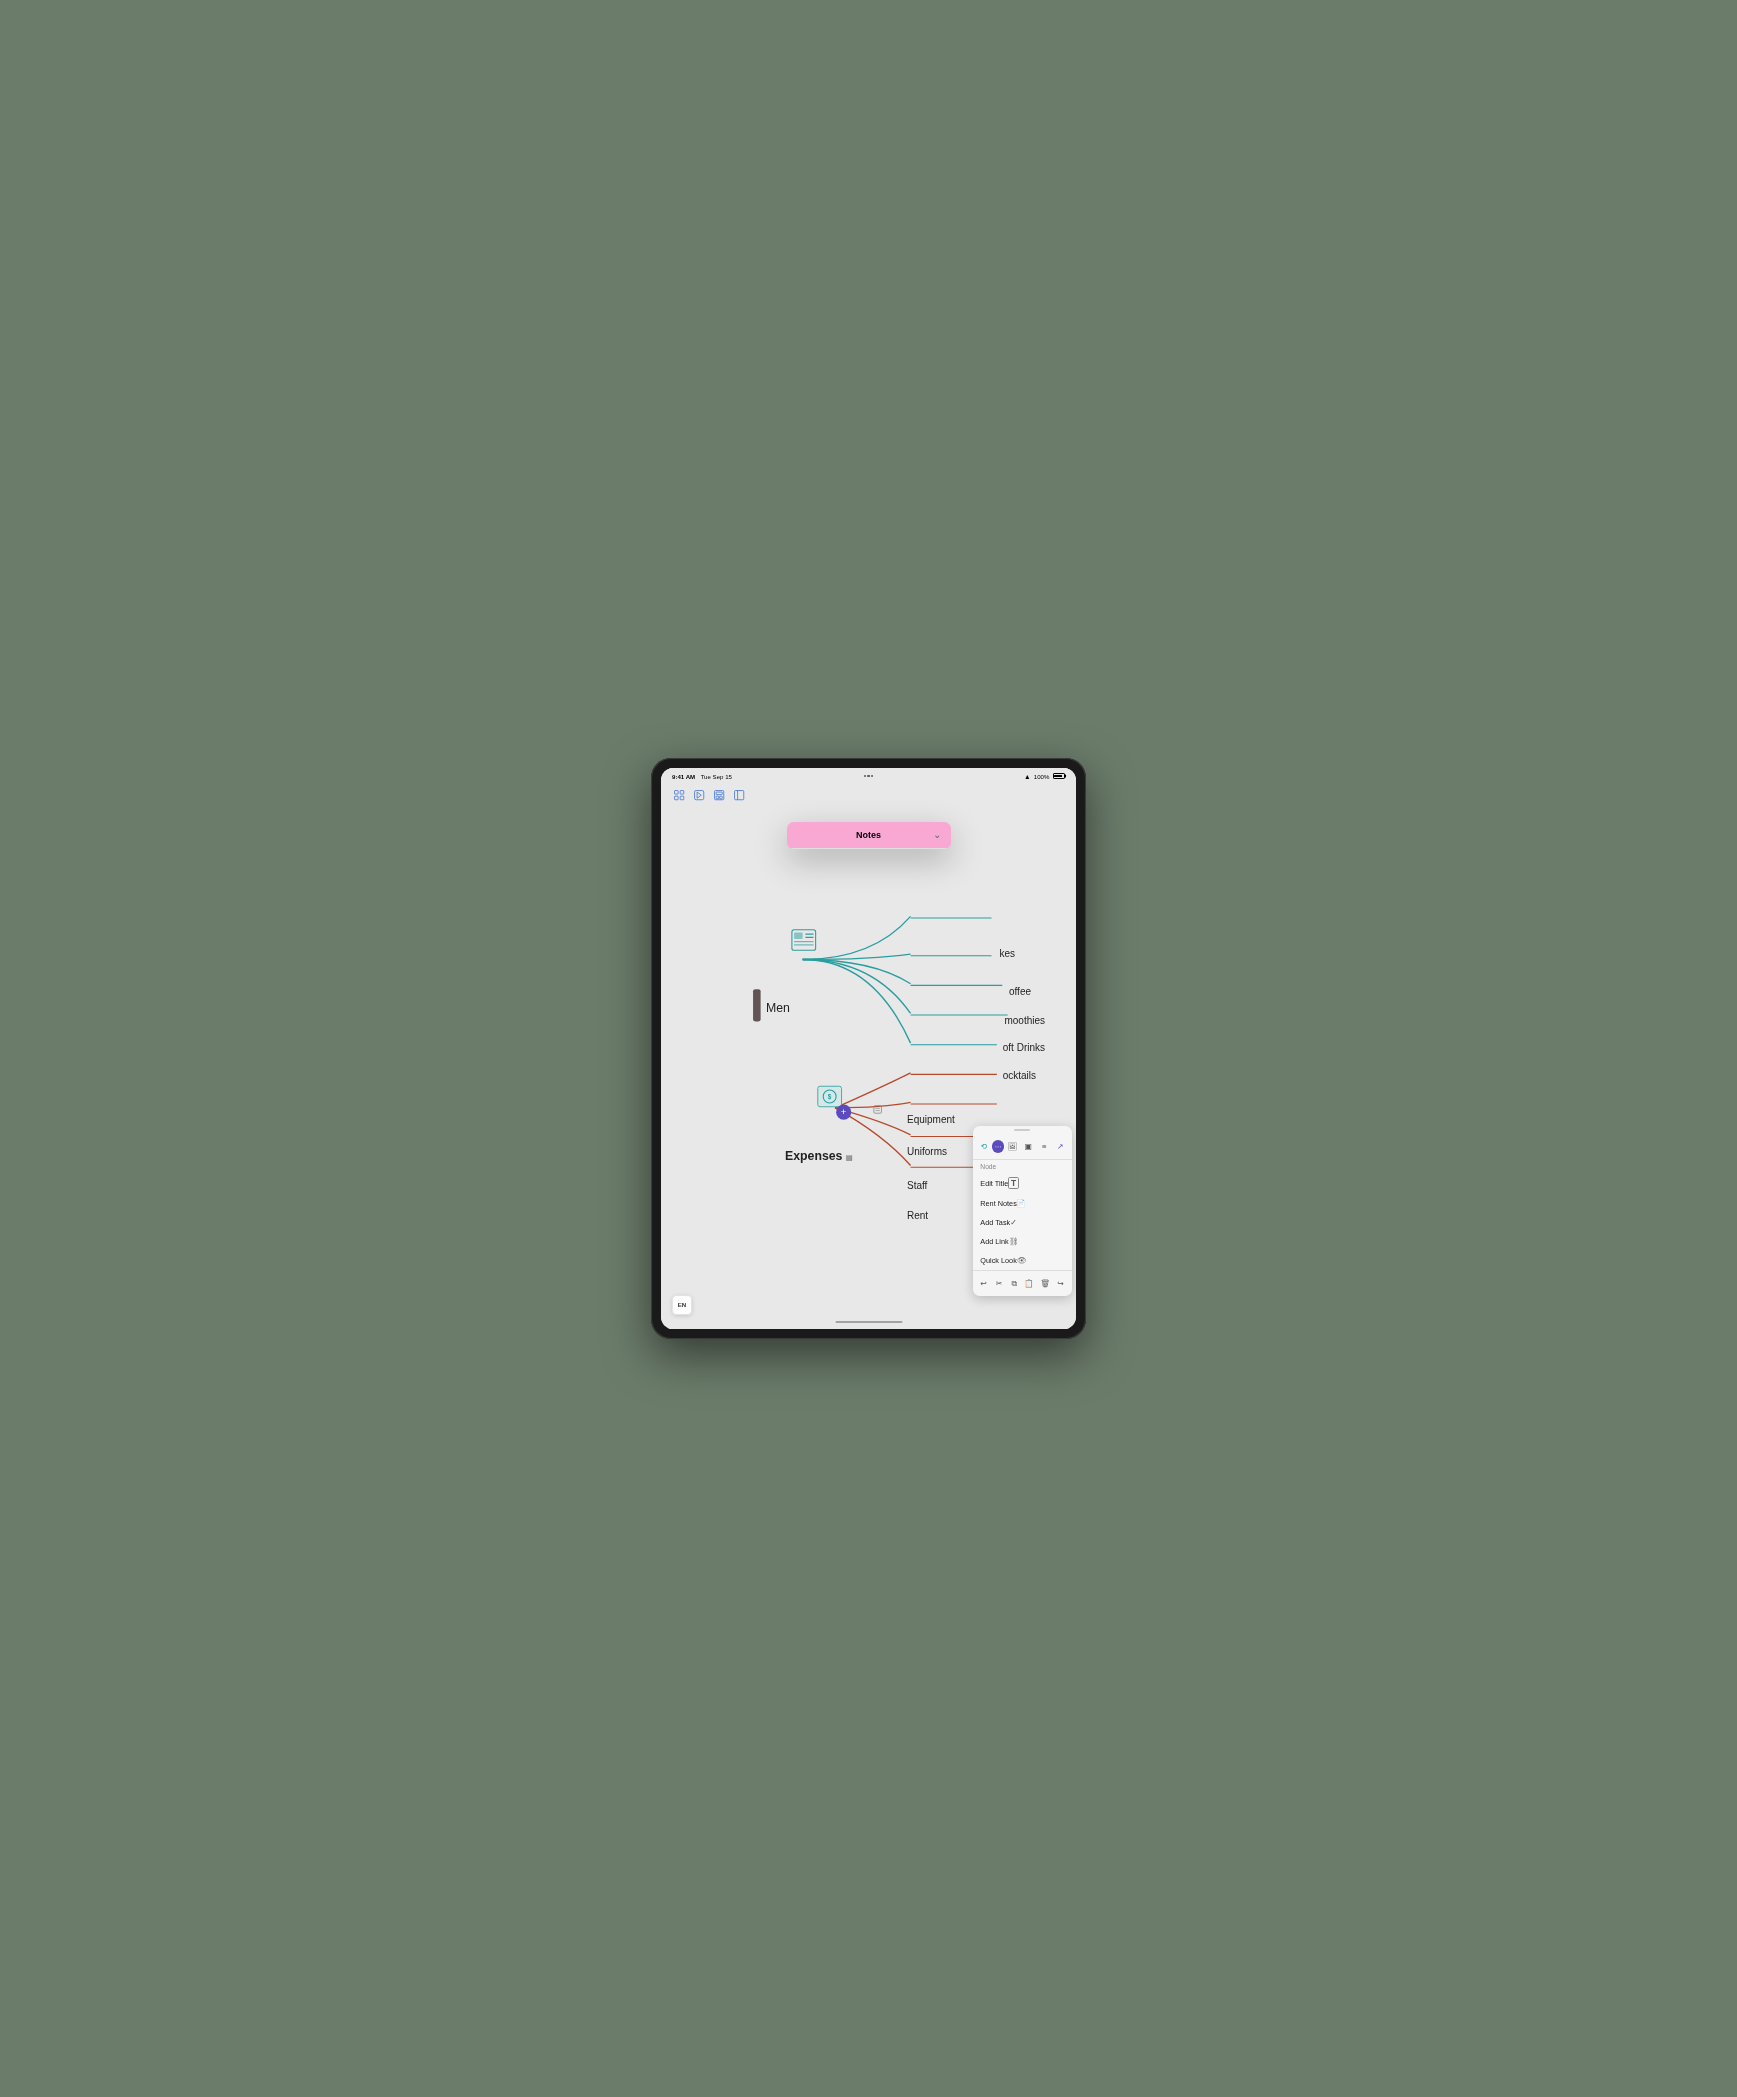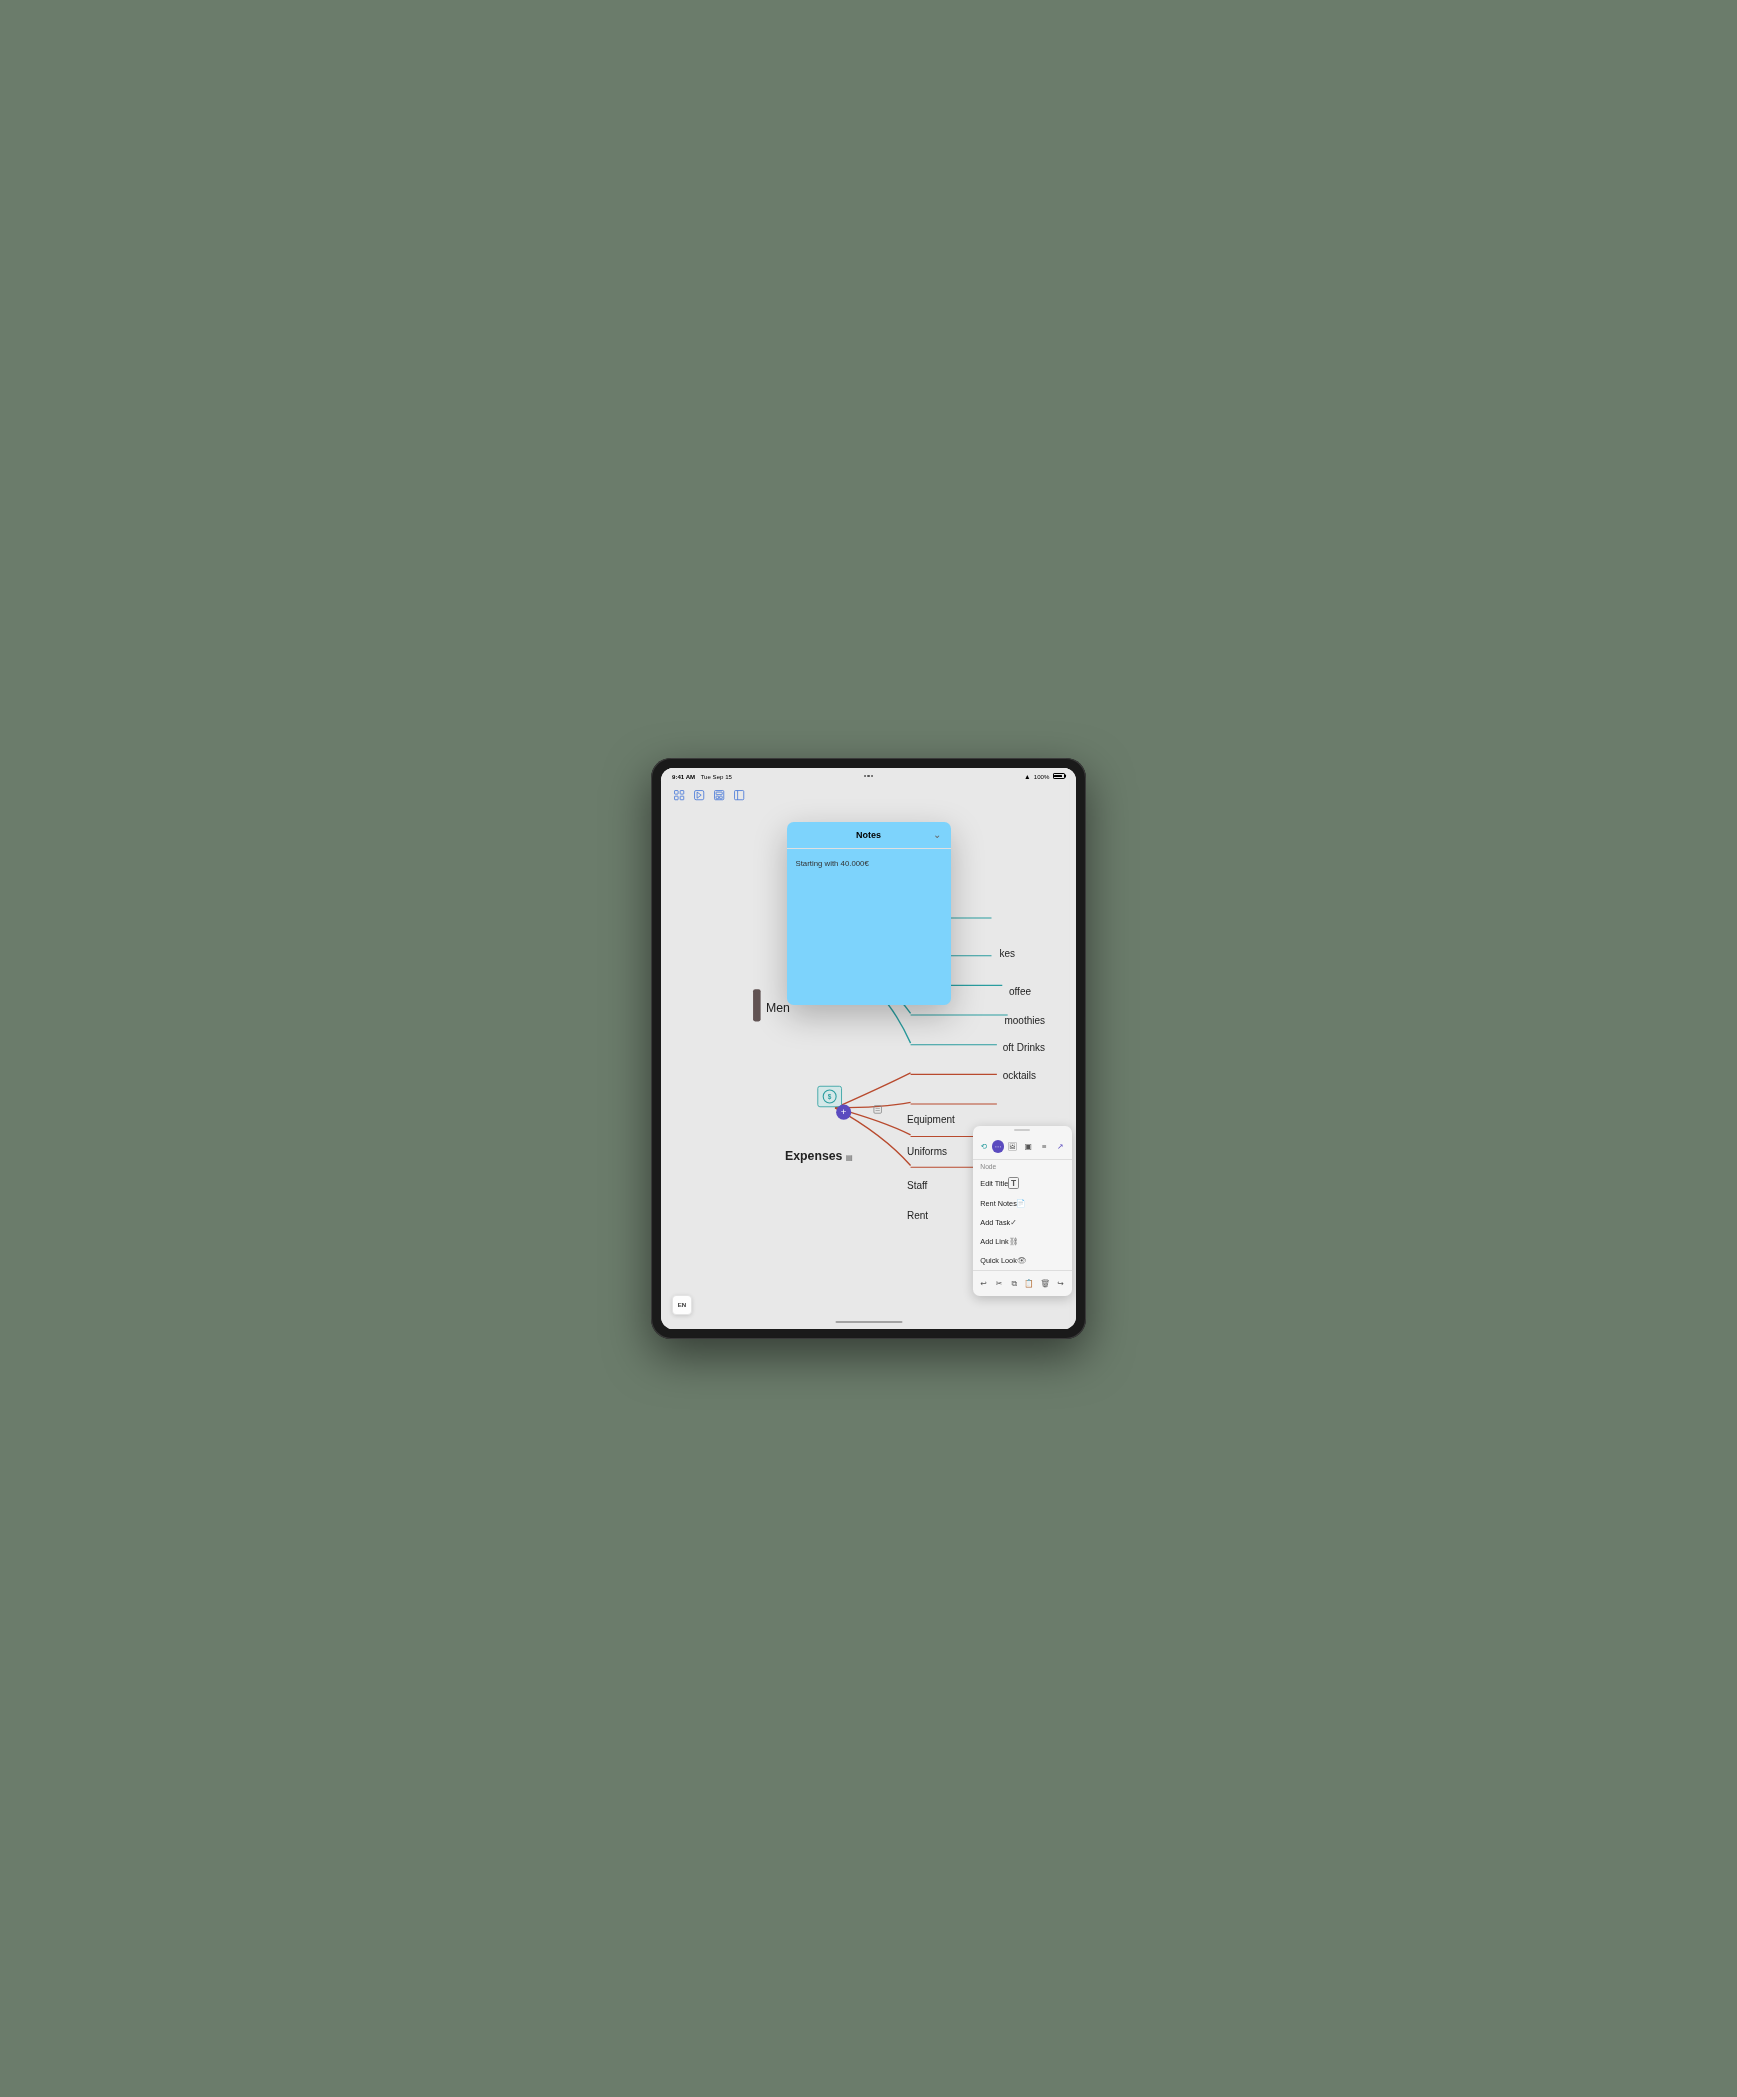--- a/index.html
+++ b/index.html
@@ -156,21 +156,21 @@
       height: 100%;
     }
 
     
     .notes-modal {
       position: absolute;
       top: 54px;
       left: 50%;
       transform: translateX(-50%);
       width: 164px;
-      background: #7dd3fc;
+      background: #f9a8d4;
       border-radius: 6.7px;
       box-shadow: 0 11px 33px rgba(0,0,0,0.25);
       z-index: 100;
       overflow: hidden;
     }
 
     .notes-header {
       display: flex;
       justify-content: center;
       align-items: center;
@@ -443,23 +443,20 @@
           <line x1="9" y1="3" x2="9" y2="21"></line>
         </svg>
       </button>
     </div>
 
     <div class="notes-modal">
       <div class="notes-header">
         <span class="notes-title">Notes</span>
         <span class="notes-chevron">⌄</span>
       </div>
-      <div class="notes-content">
-        <span class="notes-text">Starting with 40.000€</span>
-      </div>
     </div>
 
     <div class="node-panel">
       <div class="node-panel-separator"></div>
       <div class="node-panel-toolbar">
         <span class="panel-icon-btn" style="color:#2a9d9f;">⟲</span>
         <span class="panel-icon-btn" style="background:#5b4bbf;border-radius:50%;color:white;width:12.3px;height:12.3px;font-size:6.7px;">⋯</span>
         <span class="panel-icon-btn">🖼</span>
         <span class="panel-icon-btn">▣</span>
         <span class="panel-icon-btn">≡</span>

